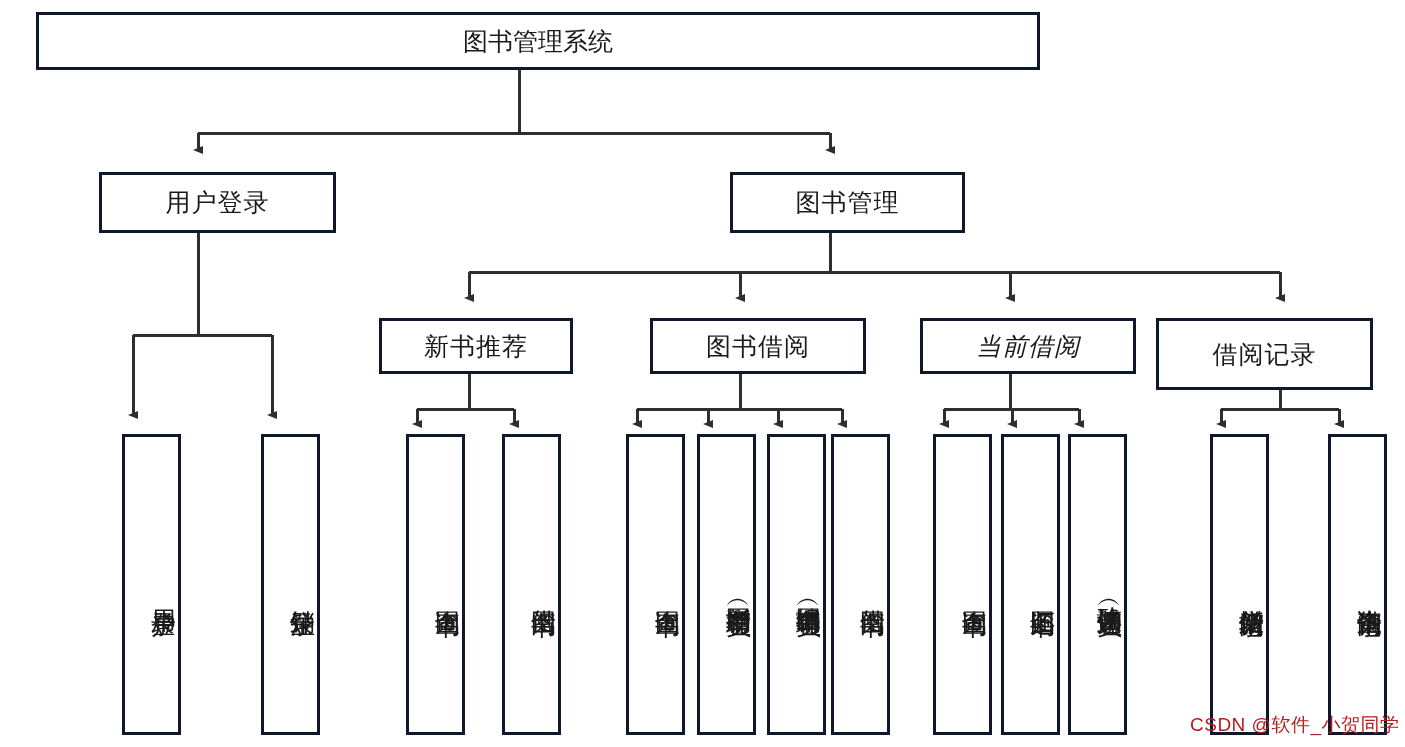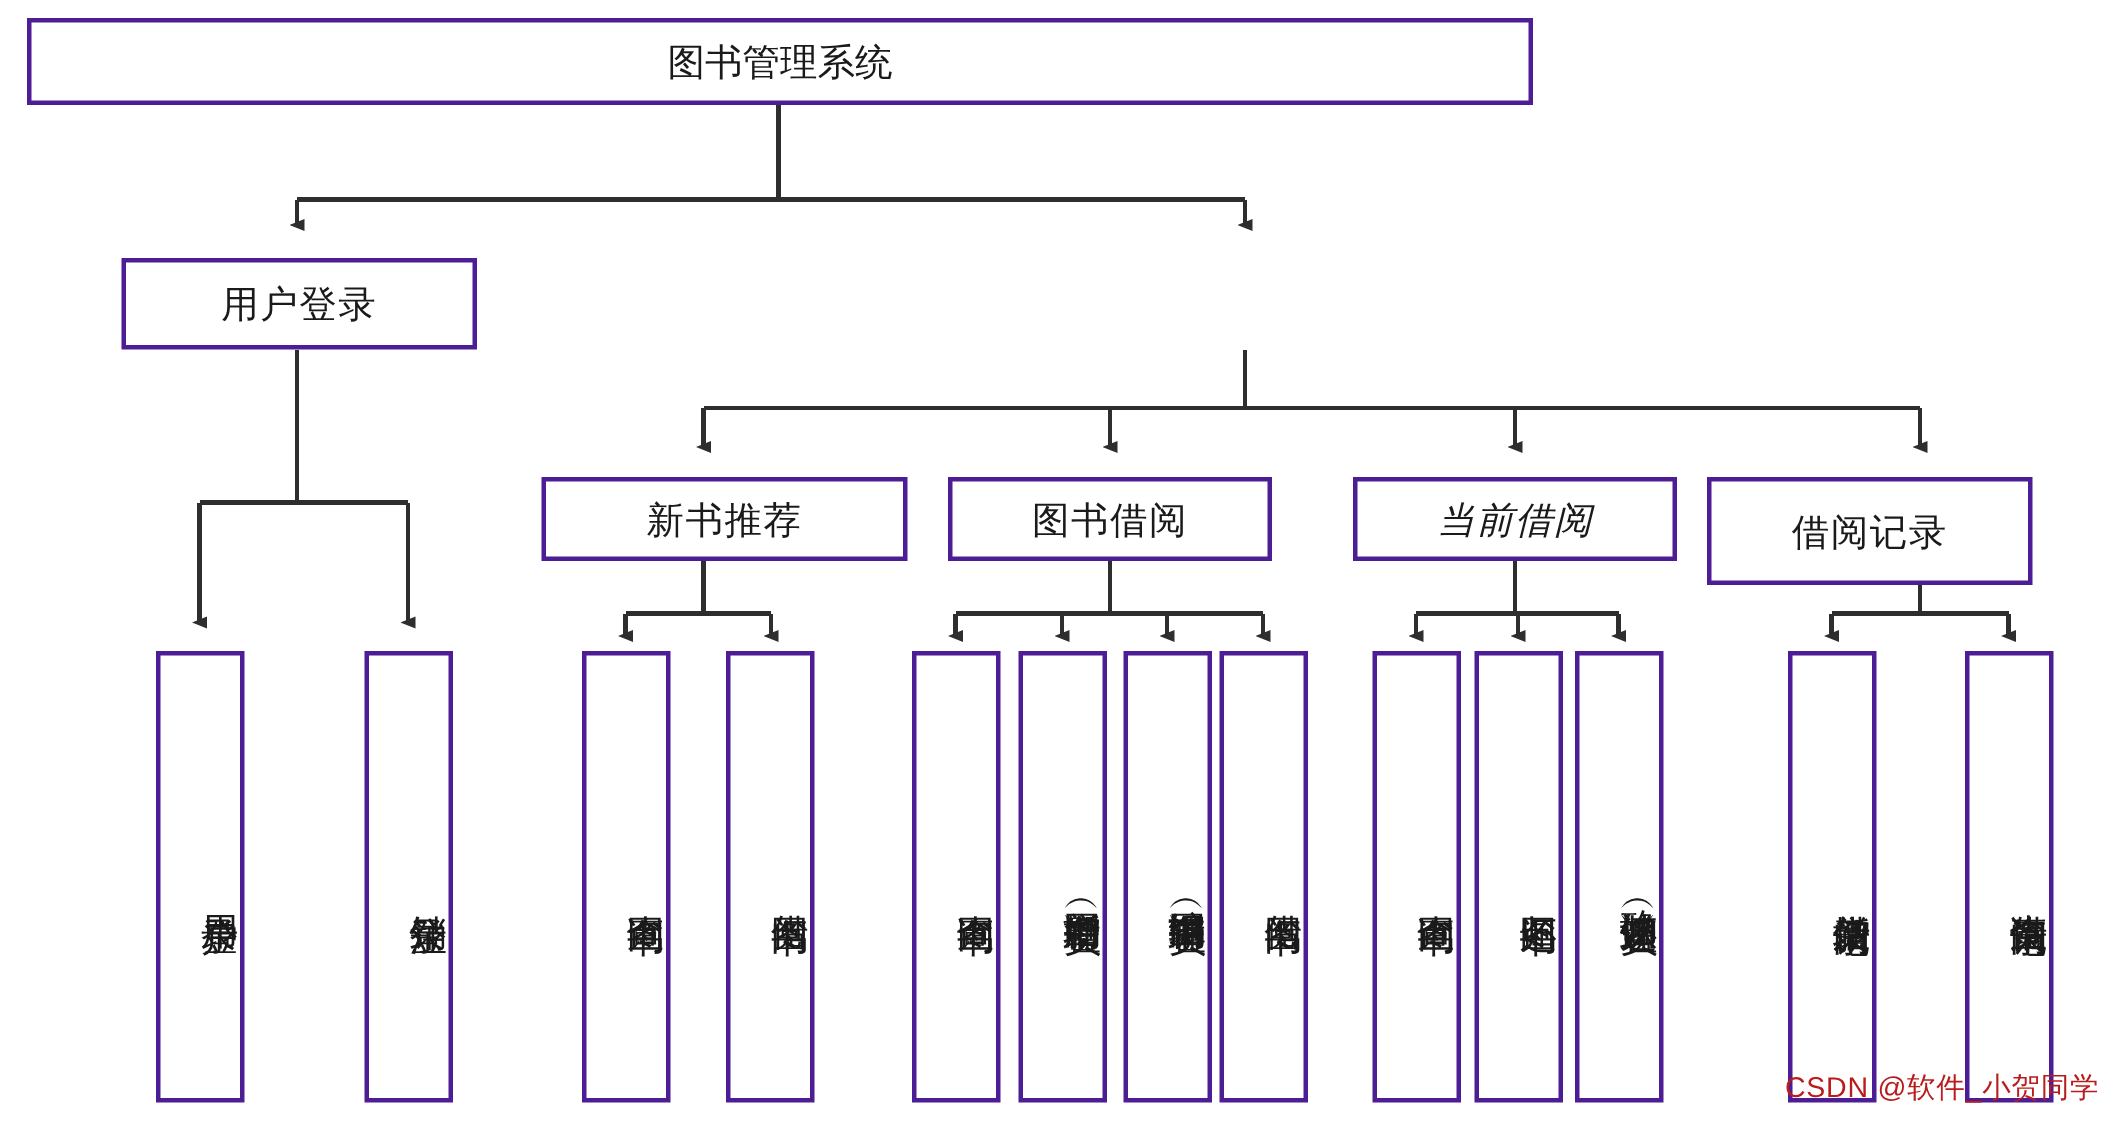--- a/index.html
+++ b/index.html
@@ -13,26 +13,27 @@
   #canvas {
     position: relative;
     width: 1405px;
     height: 747px;
     background: #ffffff;
     overflow: hidden;
   }
   .node {
     position: absolute;
     box-sizing: border-box;
-    border: 3px solid #4c1d95;
+    border: 3px solid #0f172a;
     background: #ffffff;
     display: flex;
     align-items: center;
     justify-content: center;
     color: #1a1a1a;
+    margin-left: 18px;
   }
   .node.h {
     font-size: 25px;
     letter-spacing: 1px;
   }
   .node.root {
     font-size: 25px;
   }
   .node.v {
     writing-mode: vertical-rl;
@@ -123,22 +124,25 @@
     </g>
   </svg>
 
   <div class="node root" style="left:18px; top:12px; width:1004px; height:58px;">
     <span>图书管理系统</span>
   </div>
 
   <div class="node h" style="left:81px; top:172px; width:237px; height:61px;">
     <span>用户登录</span>
   </div>
+  <div class="node h" style="left:712px; top:172px; width:235px; height:61px;">
+    <span>图书管理</span>
+  </div>
 
-  <div class="node h" style="left:361px; top:318px; width:244px; height:56px;">
+  <div class="node h" style="left:361px; top:318px; width:194px; height:56px;">
     <span>新书推荐</span>
   </div>
   <div class="node h" style="left:632px; top:318px; width:216px; height:56px;">
     <span>图书借阅</span>
   </div>
   <div class="node h" style="left:902px; top:318px; width:216px; height:56px;font-style:italic;">
     <span>当前借阅</span>
   </div>
   <div class="node h" style="left:1138px; top:318px; width:217px; height:72px;">
     <span>借阅记录</span>

